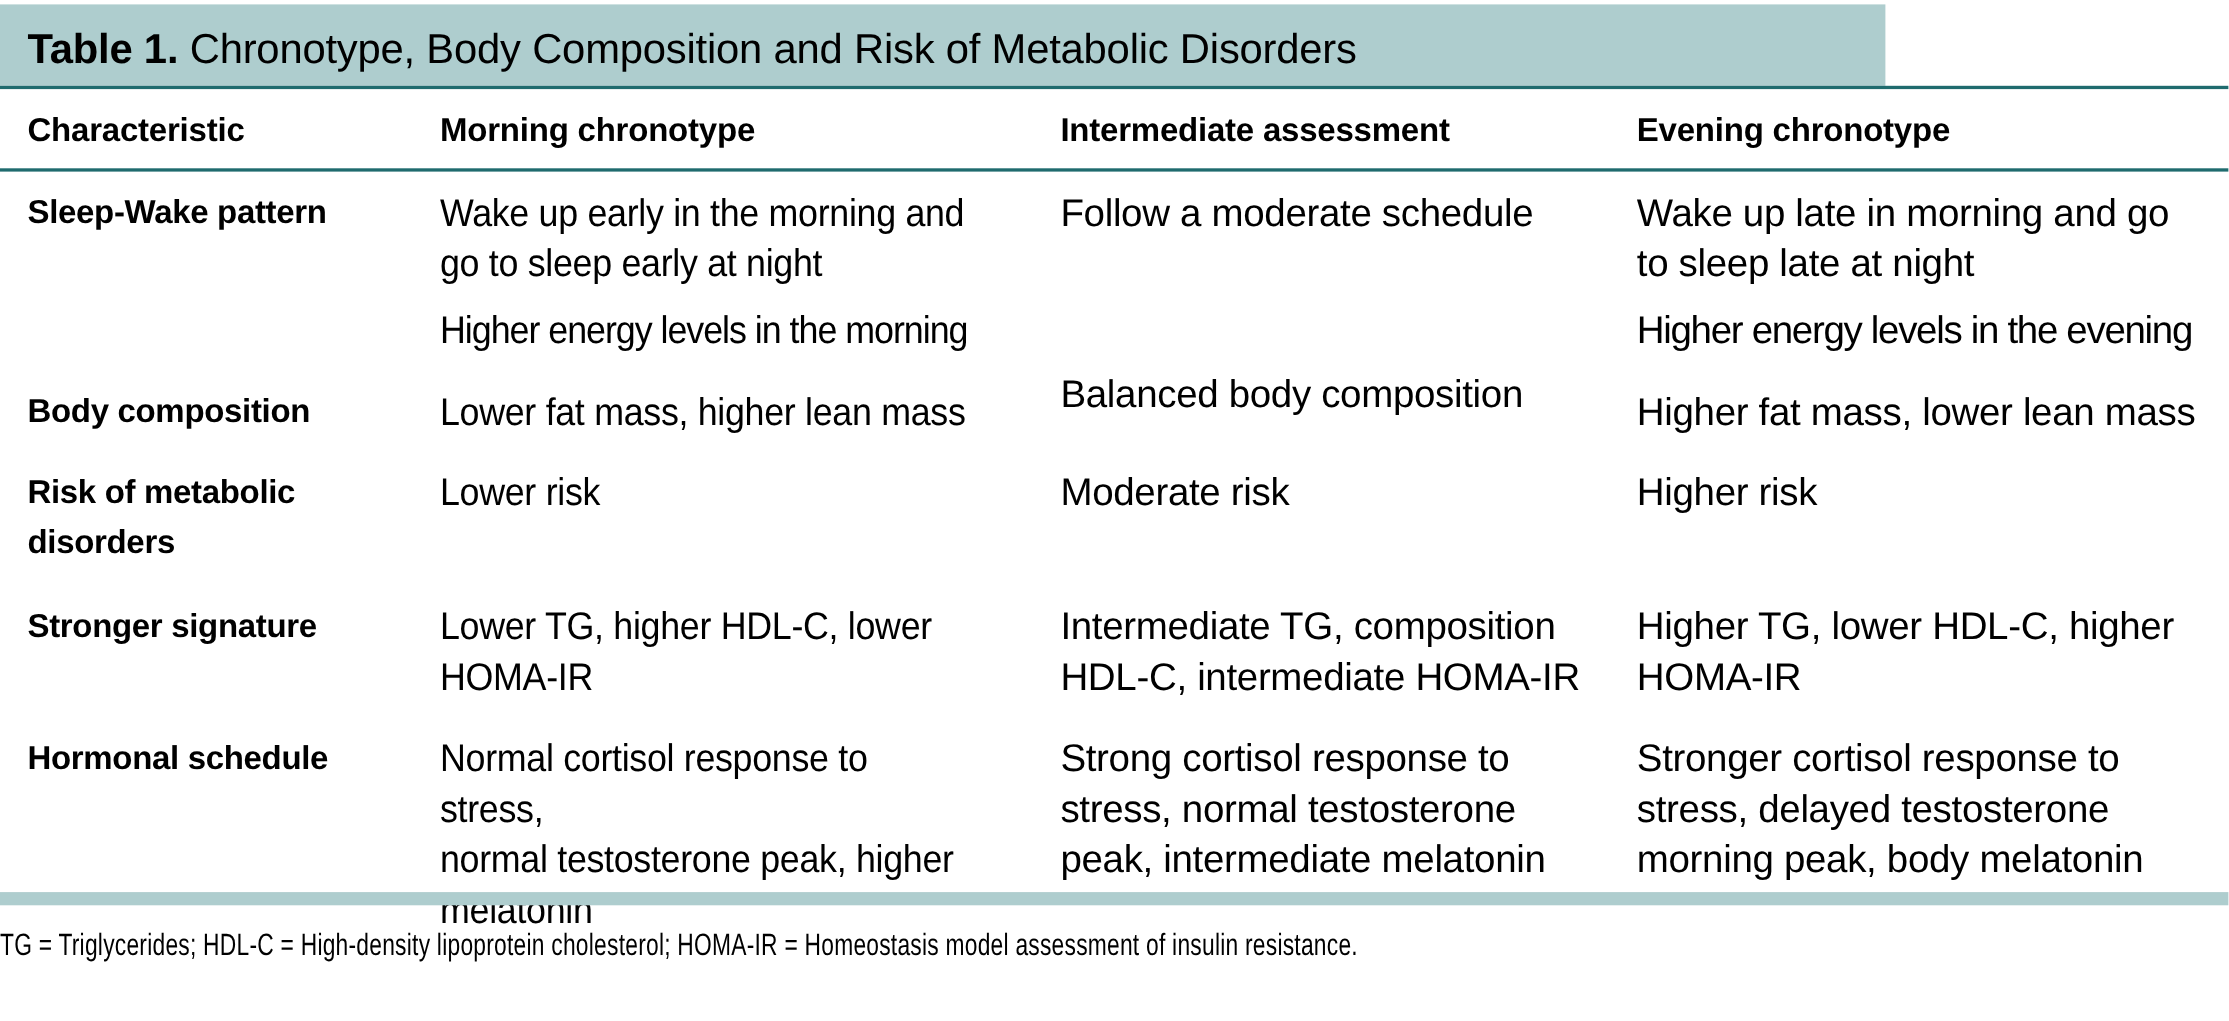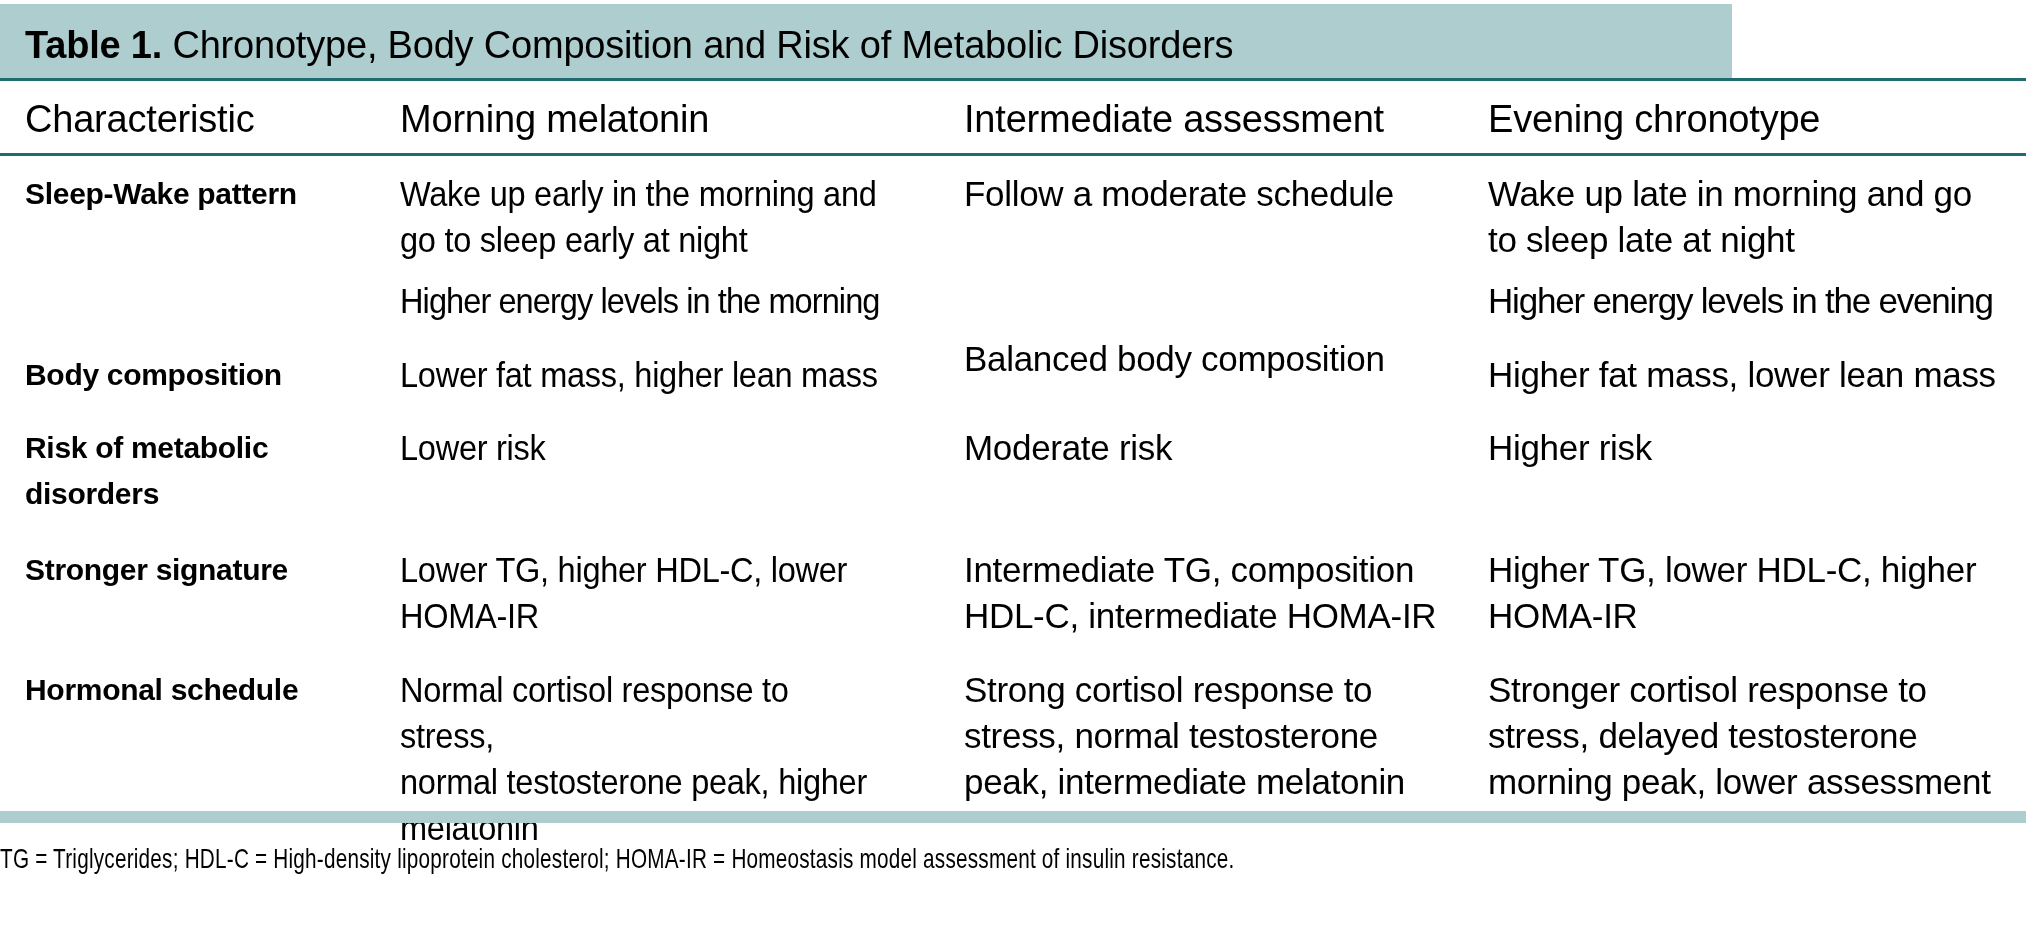--- a/index.html
+++ b/index.html
@@ -1,50 +1,50 @@
 <!DOCTYPE html>
 <html><head>
 <meta charset="utf-8">
 <style>
   html, body { margin: 0; padding: 0; background: #ffffff; }
   body { width: 2026px; height: 928px; position: relative; overflow: hidden;
          font-family: "Liberation Sans", sans-serif; color: #000; }
   .title-band { position: absolute; left: 0; top: 4px; width: 1714px; height: 74px;
-                background: #AECDCE; padding-left: 18px; }
+                background: #AECDCE; }
   .title { position: absolute; left: 25px; top: 19px; font-size: 38px; line-height: 44px;
            white-space: nowrap; letter-spacing: -0.2px; }
   .title b { font-weight: bold; }
   .rule { position: absolute; left: 0; width: 2026px; height: 3px; background: #1F6B6E; }
   .rule.top { top: 78px; }
   .rule.head { top: 153px; }
   .bottom-band { position: absolute; left: 0; top: 811px; width: 2026px; height: 12px;
                  background: #AECDCE; }
   .cell { position: absolute; font-size: 35px; line-height: 46px; white-space: pre-line;
           letter-spacing: -0.3px; }
-  .hdr { font-weight: normal; font-size: 38px; top: 96px; letter-spacing: -0.2px; }
+  .hdr { font-weight: bold; font-size: 30px; top: 96px; letter-spacing: -0.2px; }
   .rowlabel { font-weight: bold; font-size: 30px; letter-spacing: -0.3px; }
   .c0 { left: 25px; }
   .c1 { left: 400px; width: 520px; }
   .c2 { left: 964px; width: 520px; }
   .c3 { left: 1488px; width: 520px; }
   .condensed { transform: scaleX(0.93); transform-origin: left top; }
   .footnote { position: absolute; left: 0; top: 842px; font-size: 28px; line-height: 34px;
               white-space: nowrap; transform: scaleX(0.74); transform-origin: left top;
               letter-spacing: 0.3px; }
 </style>
 </head>
 <body>
 
 <div class="title-band">
   <div class="title"><b>Table 1.</b><span> Chronotype, Body Composition and Risk of Metabolic Disorders</span></div>
 </div>
 <div class="rule top"></div>
 
 <div class="cell hdr c0">Characteristic</div>
-<div class="cell hdr c1">Morning melatonin</div>
+<div class="cell hdr c1">Morning chronotype</div>
 <div class="cell hdr c2">Intermediate assessment</div>
 <div class="cell hdr c3">Evening chronotype</div>
 <div class="rule head"></div>
 
 <div>
   <div class="cell rowlabel c0" style="top:171px">Sleep-Wake pattern</div>
   <div class="cell c1 condensed" style="top:171px">Wake up early in the morning and
 go to sleep early at night</div>
   <div class="cell c1 condensed" style="top:278px; letter-spacing:-1px">Higher energy levels in the morning</div>
   <div class="cell c2" style="top:171px">Follow a moderate schedule</div>
@@ -81,18 +81,18 @@
 <div>
   <div class="cell rowlabel c0" style="top:667px">Hormonal schedule</div>
   <div class="cell c1 condensed" style="top:667px">Normal cortisol response to stress,
 normal testosterone peak, higher
 melatonin</div>
   <div class="cell c2" style="top:667px">Strong cortisol response to
 stress, normal testosterone
 peak, intermediate melatonin</div>
   <div class="cell c3" style="top:667px">Stronger cortisol response to
 stress, delayed testosterone
-morning peak, lower assessment</div>
+morning peak, body melatonin</div>
 </div>
 
 <div class="bottom-band"></div>
 
 <div class="footnote">TG = Triglycerides; HDL-C = High-density lipoprotein cholesterol; HOMA-IR = Homeostasis model assessment of insulin resistance.</div>
 
 </body></html>

